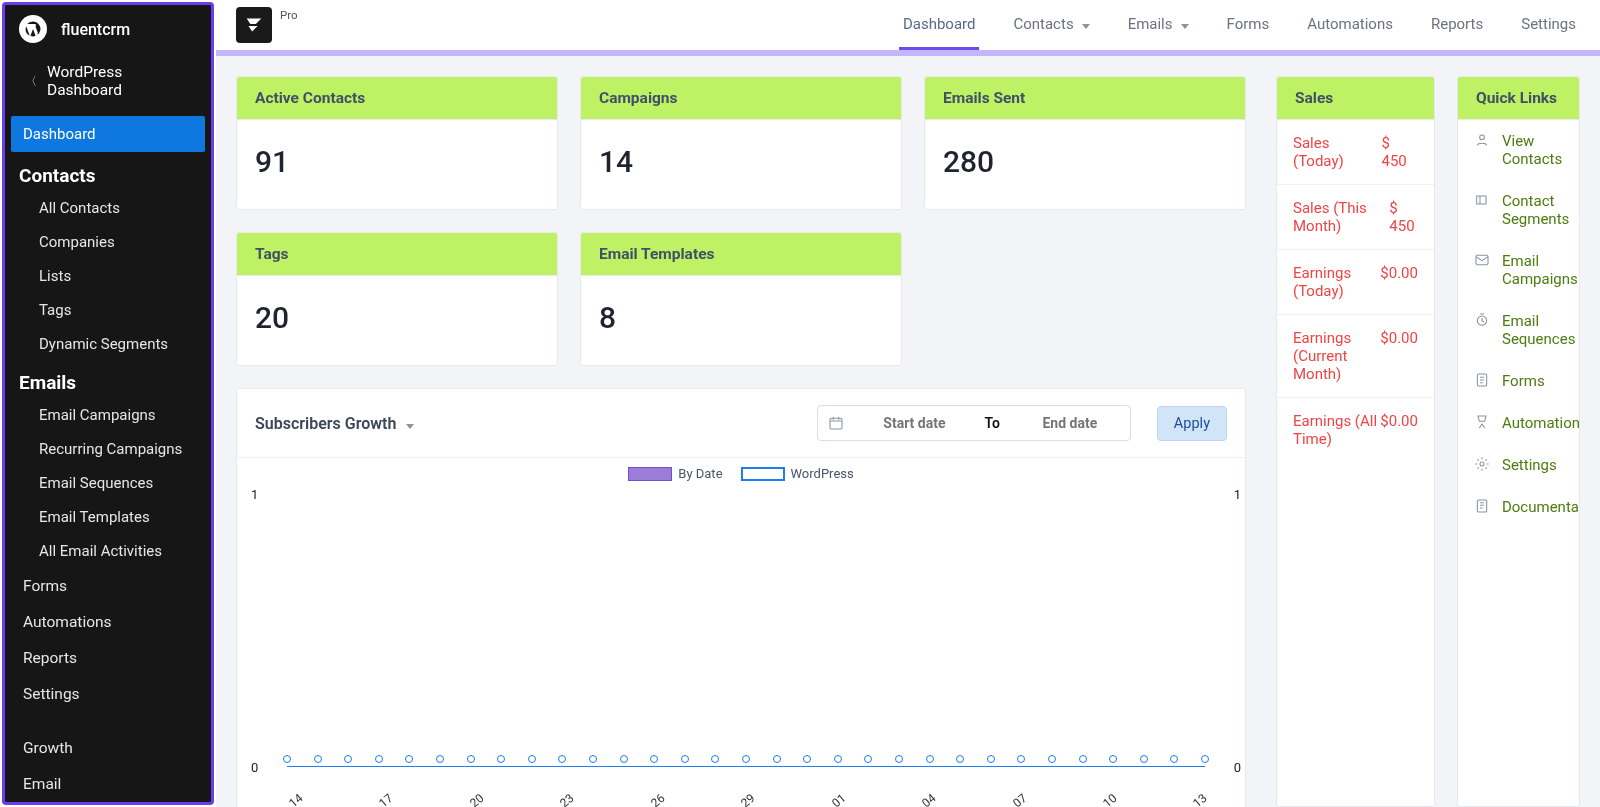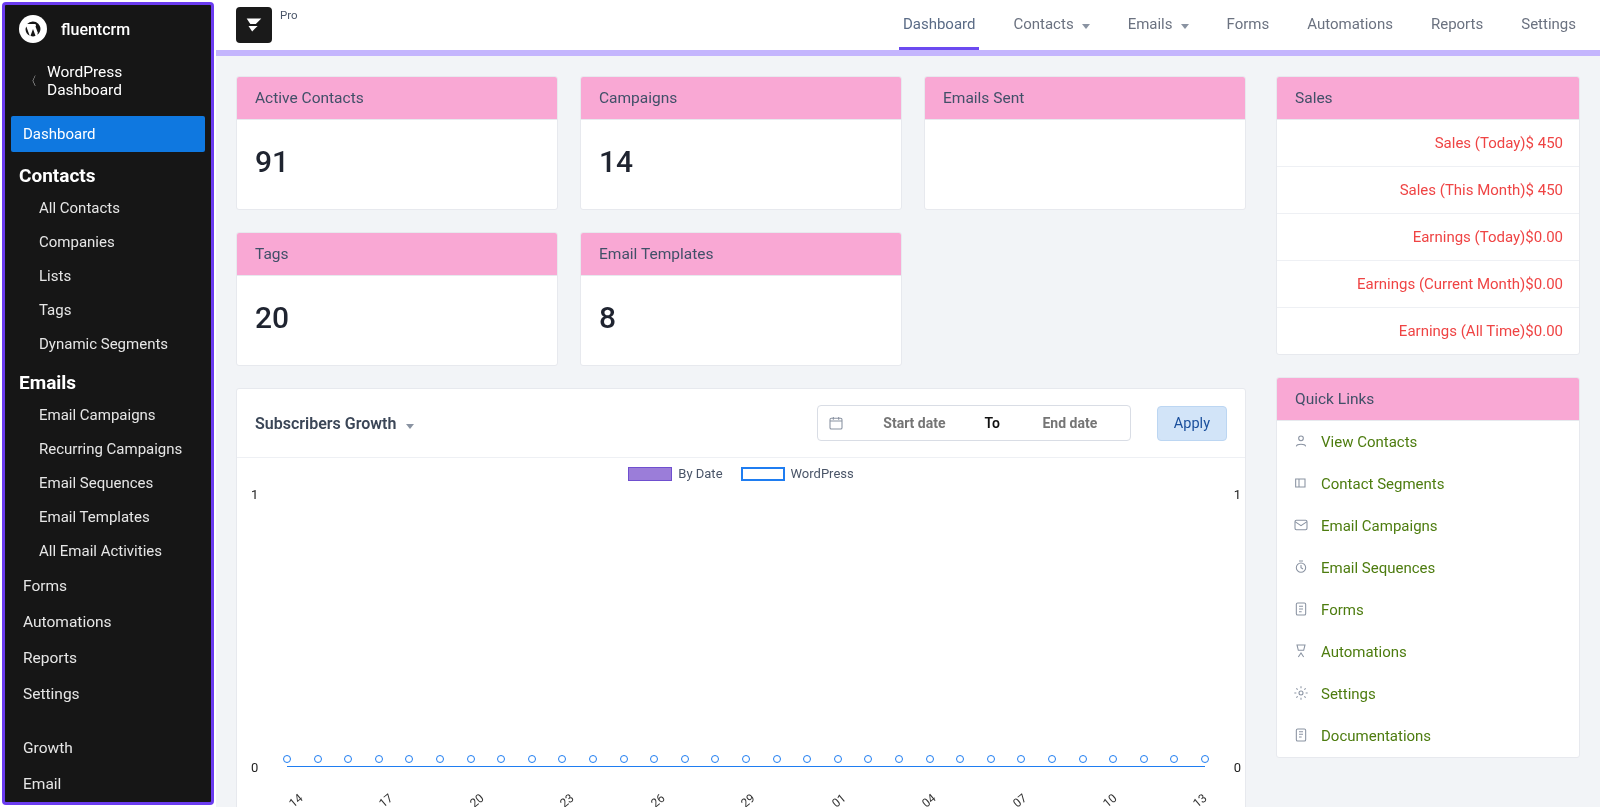--- a/index.html
+++ b/index.html
@@ -24,25 +24,25 @@
   .topbar { height: 56px; background:#fff; border-bottom:6px solid #c4b5fd; display:flex; align-items:center; padding: 0 20px; gap:14px; }
   .top-logo { width: 36px; height:36px; background:#1a1a1a; border-radius:4px; display:flex; align-items:center; justify-content:center; color:#fff; }
   .pro-badge { font-size: 11.5px; color:#4a5568; align-self:flex-start; margin-top:8px; margin-left:-6px; }
   .tabs { margin-left:auto; display:flex; gap:30px; height:100%; align-items:stretch; }
   .tab { display:flex; align-items:center; gap:6px; color:#6b7280; font-size: 15px; cursor:pointer; border-bottom: 3px solid transparent; padding: 0 4px; }
   .tab.active { color:#5a6b86; border-bottom-color:#6b4af0; }
   .chev-down::after { content:""; display:inline-block; width:0; height:0; border-left:4px solid transparent; border-right:4px solid transparent; border-top:5px solid #8a93a2; margin-left:2px; }
 
   .workspace { flex:1; background:#f2f4f7; padding: 20px 20px 0 20px; display:flex; gap:30px; overflow:hidden; }
   .left-col { flex:1; min-width:0; display:flex; flex-direction:column; gap:22px; }
-  .right-col { width: 304px; display:flex; flex-direction:column; gap:22px; }
+  .right-col { width: 304px; display:flex; flex-direction:row; gap:22px; }
 
   .stat-grid { display:grid; grid-template-columns: repeat(3, 1fr); gap:22px; }
   .card { background:#fff; border:1px solid #e7e9ee; border-radius:3px; overflow:hidden; }
-  .card-head { background:#f9a8d4; border-bottom:1px solid #e7e9ee; padding: 12px 18px; font-size: 15.5px; font-weight:400; color:#415068; }
+  .card-head { background:#bef264; border-bottom:1px solid #e7e9ee; padding: 12px 18px; font-size: 15.5px; font-weight:700; color:#415068; }
   .stat-val { padding: 24px 18px 30px; font-size: 30px; font-weight:500; color:#1f2430; }
 
   .stat-grid2 { display:grid; grid-template-columns: repeat(3, 1fr); gap:22px; }
   .stat-grid2 .empty { background:transparent; border:none; }
 
   .sales-row { display:flex; justify-content:flex-end; padding: 14px 16px; font-size:15px; color:#ef4444; border-bottom:1px solid #eef0f4; }
   .sales-row:last-child { border-bottom:none; }
 
   .quick-link { display:flex; align-items:flex-start; gap:12px; padding: 12px 16px; font-size:15px; color:#4d7c0f; cursor:pointer; }
   .ql-icon { width:16px; height:16px; color:#8a93a2; display:flex; align-items:center; justify-content:center; }
@@ -157,20 +157,21 @@
           <div class="card">
             <div class="card-head">Active Contacts</div>
             <div class="stat-val">91</div>
           </div>
           <div class="card">
             <div class="card-head">Campaigns</div>
             <div class="stat-val">14</div>
           </div>
           <div class="card">
             <div class="card-head">Emails Sent</div>
+            <div class="stat-val">280</div>
           </div>
         </div>
 
         <div class="stat-grid2">
           <div class="card">
             <div class="card-head">Tags</div>
             <div class="stat-val">20</div>
           </div>
           <div class="card">
             <div class="card-head">Email Templates</div>

